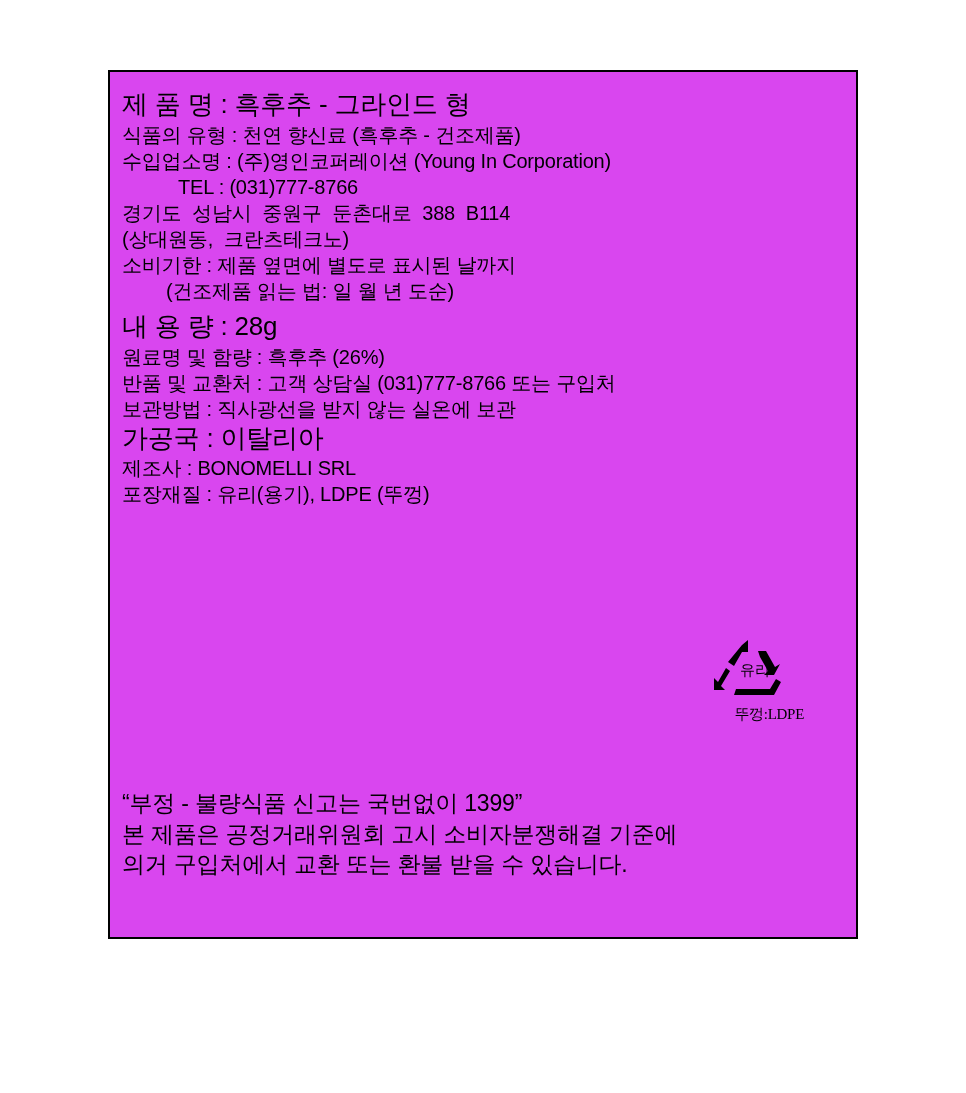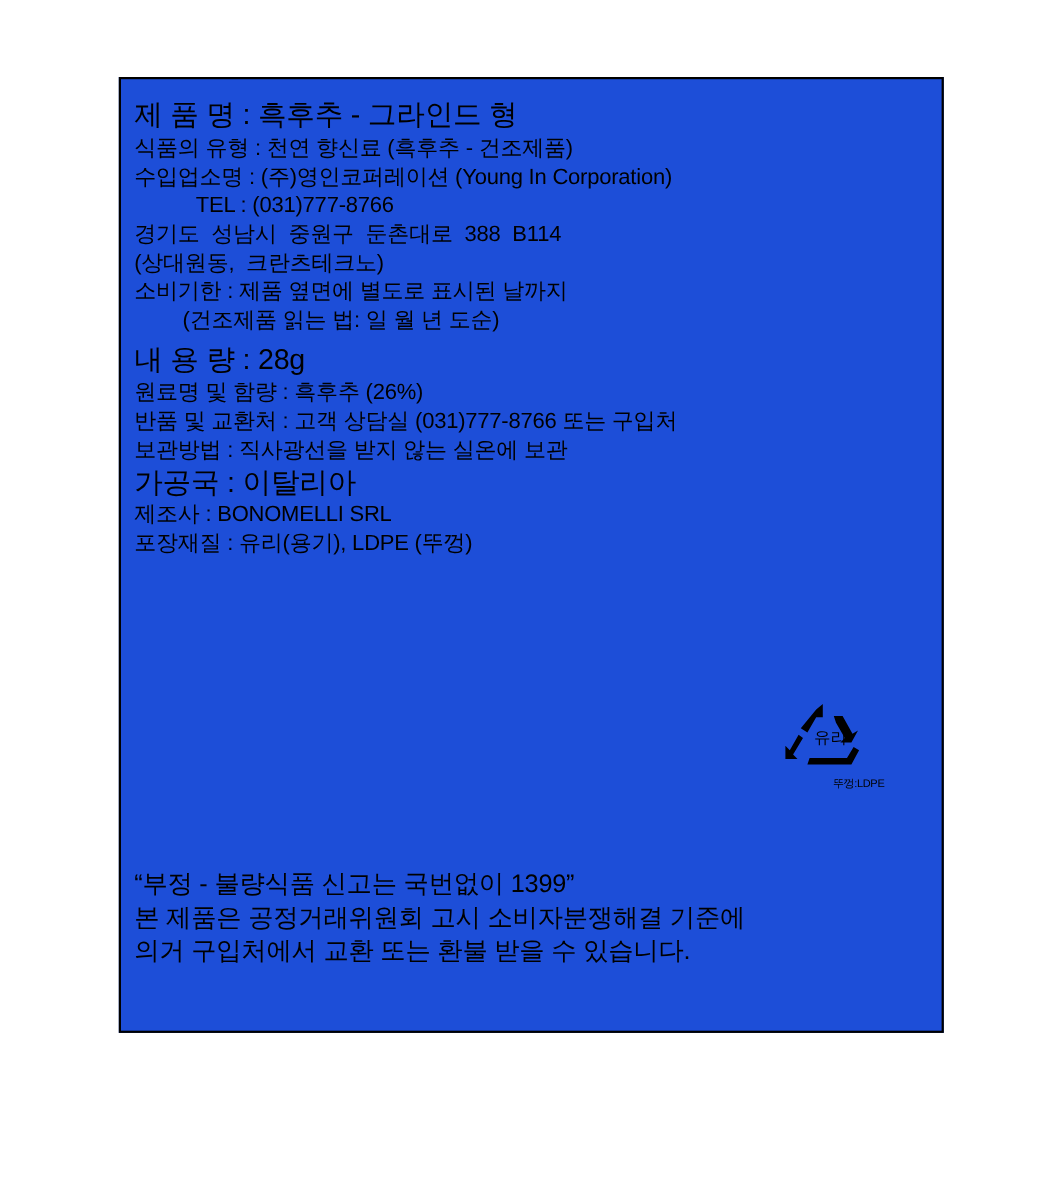--- a/index.html
+++ b/index.html
@@ -16,21 +16,21 @@
     overflow: hidden;
   }
   .label-box {
     position: absolute;
     left: 108px;
     top: 70px;
     width: 750px;
     height: 869px;
     border: 2px solid #000000;
     box-sizing: border-box;
-    background: #1d4ed8;
+    background: #d946ef;
   }
   .inner {
     position: absolute;
     left: 12px;
     top: 16px;
     right: 12px;
     bottom: 10px;
   }
   .line {
     display: block;
@@ -74,24 +74,25 @@
     right: 52px;
     top: 565px;
     width: 108px;
     text-align: right;
   }
   .recycle svg {
     display: block;
     margin: 0 auto;
   }
   .recycle-caption {
-    font-size: 10px;
+    font-size: 15px;
     margin-top: 2px;
     letter-spacing: -0.3px;
     white-space: pre;
+    font-family: Liberation Serif, serif;
   }
 </style>
 </head>
 <body>
 
 <div class="label-box">
   <div class="inner">
 
     <span class="line big">제 품 명 : 흑후추 - 그라인드 형</span>
     <span class="line mid">식품의 유형 : 천연 향신료 (흑후추 - 건조제품)</span>

